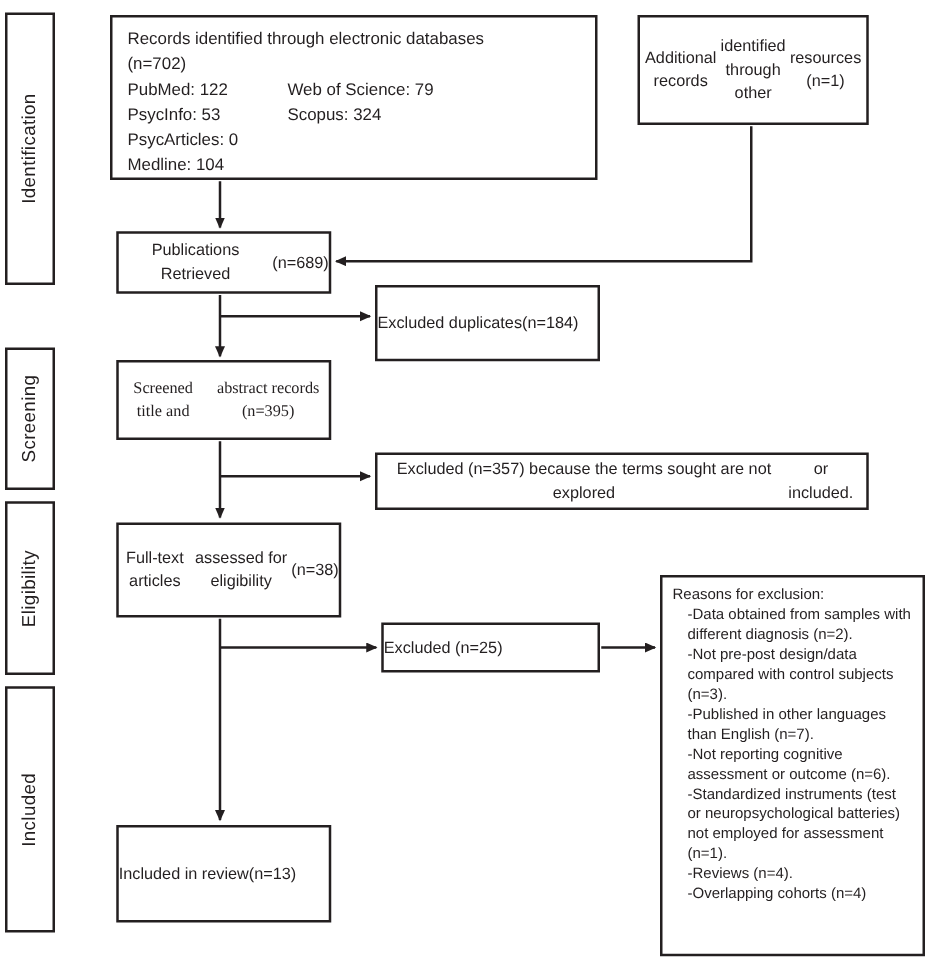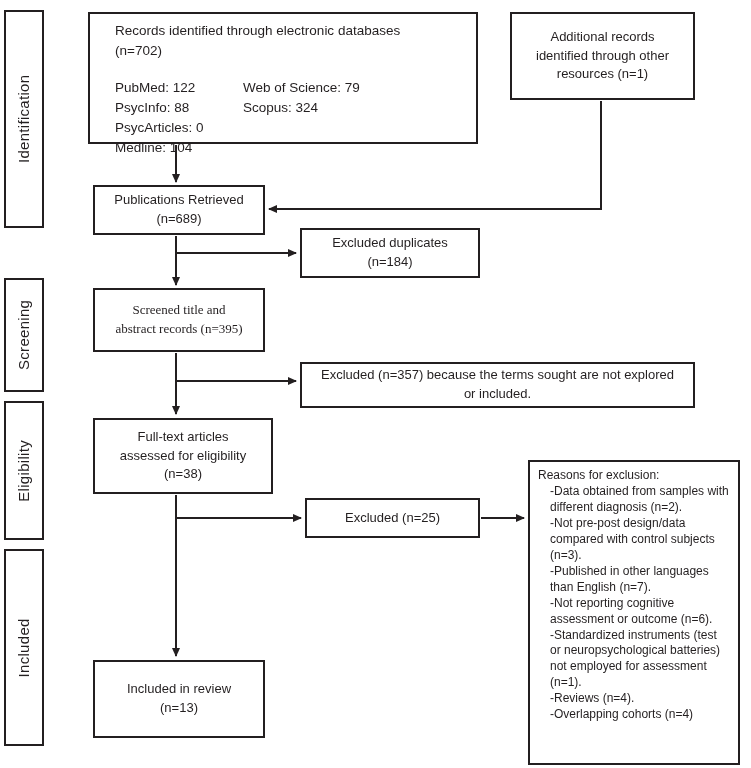--- a/index.html
+++ b/index.html
@@ -24,23 +24,22 @@
   .box {
     position: absolute;
     border: 2px solid #231f20;
     background: #ffffff;
     z-index: 2;
     font-size: 13px;
     line-height: 1.45;
   }
   .center {
     display: flex;
-    flex-direction: column;
     align-items: center;
-    justify-content: center;
+    justify-content: flex-start;
     text-align: center;
   }
   
   .stage {
     display: flex;
     align-items: center;
     justify-content: center;
   }
   .stage span {
     transform: rotate(-90deg);
@@ -49,29 +48,29 @@
     letter-spacing: 0.3px;
   }
   #stage-identification { left: 4px;  top: 10px;  width: 40px; height: 218px; }
   #stage-screening      { left: 4px;  top: 278px; width: 40px; height: 114px; }
   #stage-eligibility    { left: 4px;  top: 401px; width: 40px; height: 139px; }
   #stage-included       { left: 4px;  top: 549px; width: 40px; height: 197px; }
 
   
   #box-records {
     left: 88px; top: 12px; width: 390px; height: 132px;
-    padding: 7px 25px;
+    padding: 7px 12px;
     font-size: 13.5px;
     line-height: 1.5;
   }
-  #box-records .cols { display: flex; margin-top: 16px; }
+  #box-records .cols { display: flex; }
   #box-records .col1 { width: 128px; }
   #box-additional { left: 510px; top: 12px; width: 185px; height: 88px; padding: 4px; }
   #box-retrieved  { left: 93px;  top: 185px; width: 172px; height: 50px; }
-  #box-duplicates { left: 300px; top: 228px; width: 180px; height: 50px; }
+  #box-duplicates { left: 300px; top: 228px; width: 180px; height: 61px; }
   #box-screened   { left: 93px;  top: 288px; width: 172px; height: 64px; font-family: Liberation Serif, serif; }
   #box-excluded-terms { left: 300px; top: 362px; width: 395px; height: 46px; padding: 2px 6px; }
   #box-fulltext   { left: 93px;  top: 418px; width: 180px; height: 76px; }
   #box-excluded25 { left: 305px; top: 498px; width: 175px; height: 40px; }
   #box-reasons {
     left: 528px; top: 460px; width: 212px; height: 305px;
     padding: 6px 8px;
     font-size: 12px;
     line-height: 1.33;
   }
@@ -112,21 +111,21 @@
   <div class="box stage" id="stage-included">
     <span>Included</span>
   </div>
 
   <div class="box" id="box-records">
     <div>Records identified through electronic databases</div>
     <div>(n=702)</div>
     <div class="cols">
       <div class="col1">
         <div>PubMed: 122</div>
-        <div>PsycInfo: 88</div>
+        <div>PsycInfo: 53</div>
         <div>PsycArticles: 0</div>
         <div>Medline: 104</div>
       </div>
       <div class="col2">
         <div>Web of Science: 79</div>
         <div>Scopus: 324</div>
       </div>
     </div>
   </div>
 

